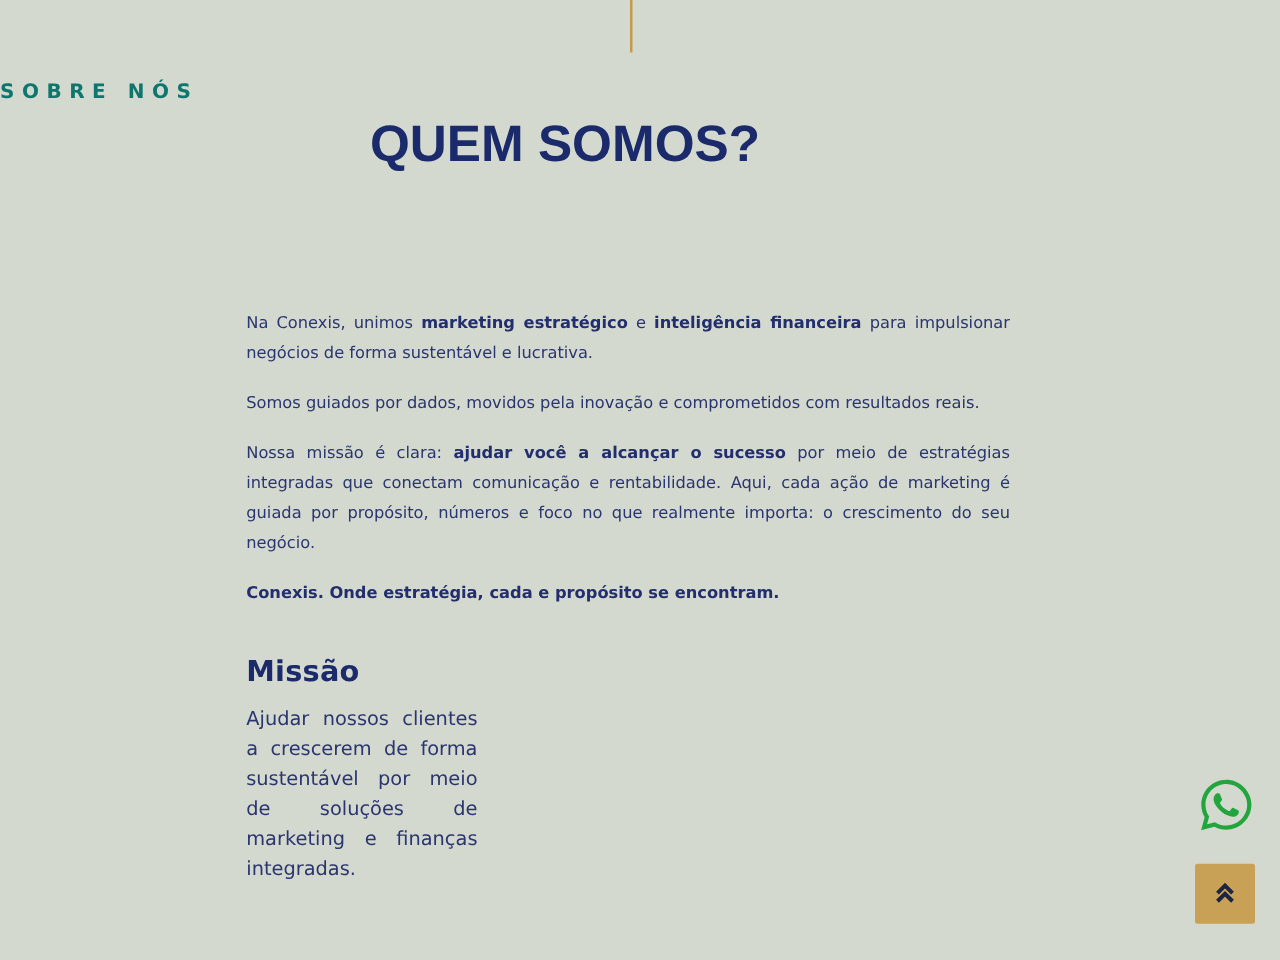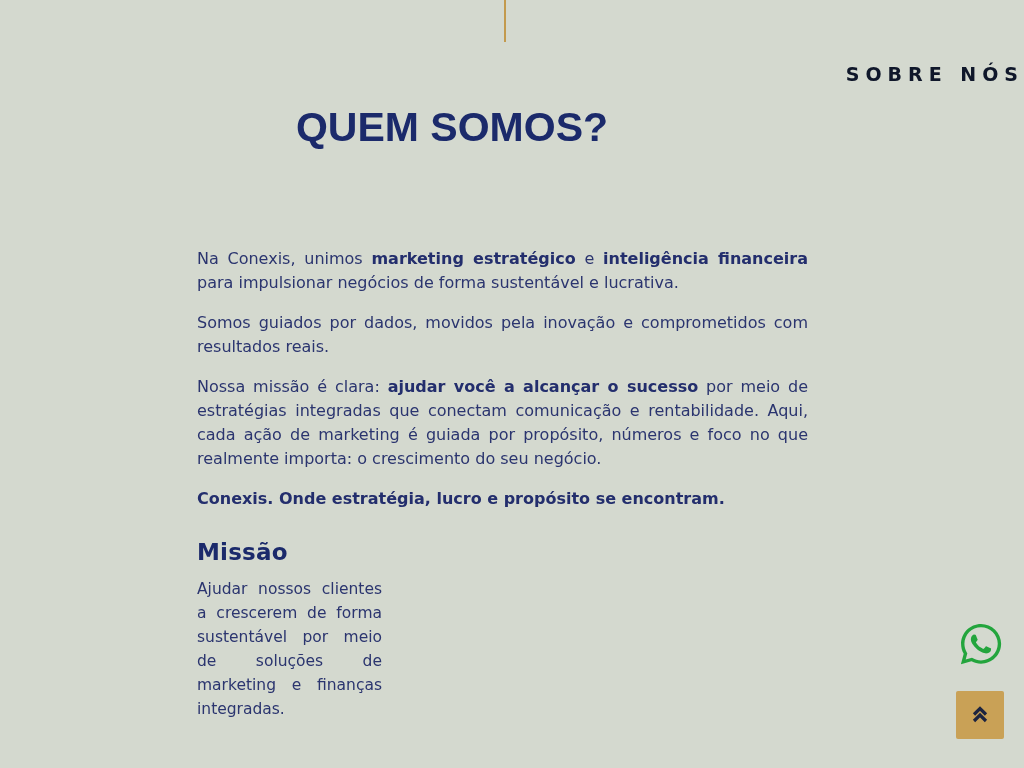--- a/index.html
+++ b/index.html
@@ -16,57 +16,57 @@
     top: 0;
     width: 2px;
     height: 42px;
     background: #c39a4e;
   }
   .eyebrow {
     position: absolute;
     top: 63px;
     left: 0;
     width: 1024px;
-    text-align: right;
-    font-size: 19px;
+    text-align: left;
+    font-size: 16px;
     font-weight: 700;
     letter-spacing: 6px;
-    color: #0f172a;
+    color: #0f766e;
   }
   .page-title {
     position: absolute;
-    top: 104px;
+    top: 92px;
     left: 0;
     width: 904px;
     text-align: center;
     font-family: "Liberation Sans", sans-serif;
     font-size: 41px;
     font-weight: 700;
     color: #1b2a6b;
   }
   .content {
     position: absolute;
     left: 197px;
     top: 247px;
     width: 611px;
   }
   .content p {
-    font-size: 16px;
+    font-size: 13px;
     line-height: 24px;
     text-align: justify;
     margin-bottom: 16px;
     color: #2b356f;
   }
   .content p strong { font-weight: 700; color: #232e6d; }
   .content p.closing { font-weight: 700; color: #232e6d; text-align: left; }
   .columns {
     display: flex;
     gap: 28px;
     align-items: center;
-    margin-top: 28px;
+    margin-top: 38px;
   }
   .col { flex: 0 0 185px; width: 185px; }
   .col h3 {
     font-size: 23px;
     font-weight: 700;
     color: #1b2a6b;
     margin-bottom: 12px;
     letter-spacing: 0.2px;
   }
   .col p {
@@ -105,21 +105,21 @@
 
 <div class="eyebrow">SOBRE NÓS</div>
 
 <h1 class="page-title">QUEM SOMOS?</h1>
 
 <div class="content">
   <div id="paragraphs">
       <p><span>Na Conexis, unimos </span><strong>marketing estratégico</strong><span> e </span><strong>inteligência financeira</strong><span> para impulsionar negócios de forma sustentável e lucrativa.</span></p>
       <p><span>Somos guiados por dados, movidos pela inovação e comprometidos com resultados reais.</span></p>
       <p><span>Nossa missão é clara: </span><strong>ajudar você a alcançar o sucesso</strong><span> por meio de estratégias integradas que conectam comunicação e rentabilidade. Aqui, cada ação de marketing é guiada por propósito, números e foco no que realmente importa: o crescimento do seu negócio.</span></p>
-      <p class="closing"><strong>Conexis. Onde estratégia, lucro e propósito se encontram.</strong></p>
+      <p class="closing"><strong>Conexis. Onde estratégia, cada e propósito se encontram.</strong></p>
     </div>
   <div class="columns" id="columns">
       <div class="col">
         <h3>Missão</h3>
         <p>Ajudar nossos clientes a crescerem de forma sustentável por meio de soluções de marketing e finanças integradas.</p>
       </div>
     </div>
 </div>
 
 <div class="whatsapp-float" title="WhatsApp">

